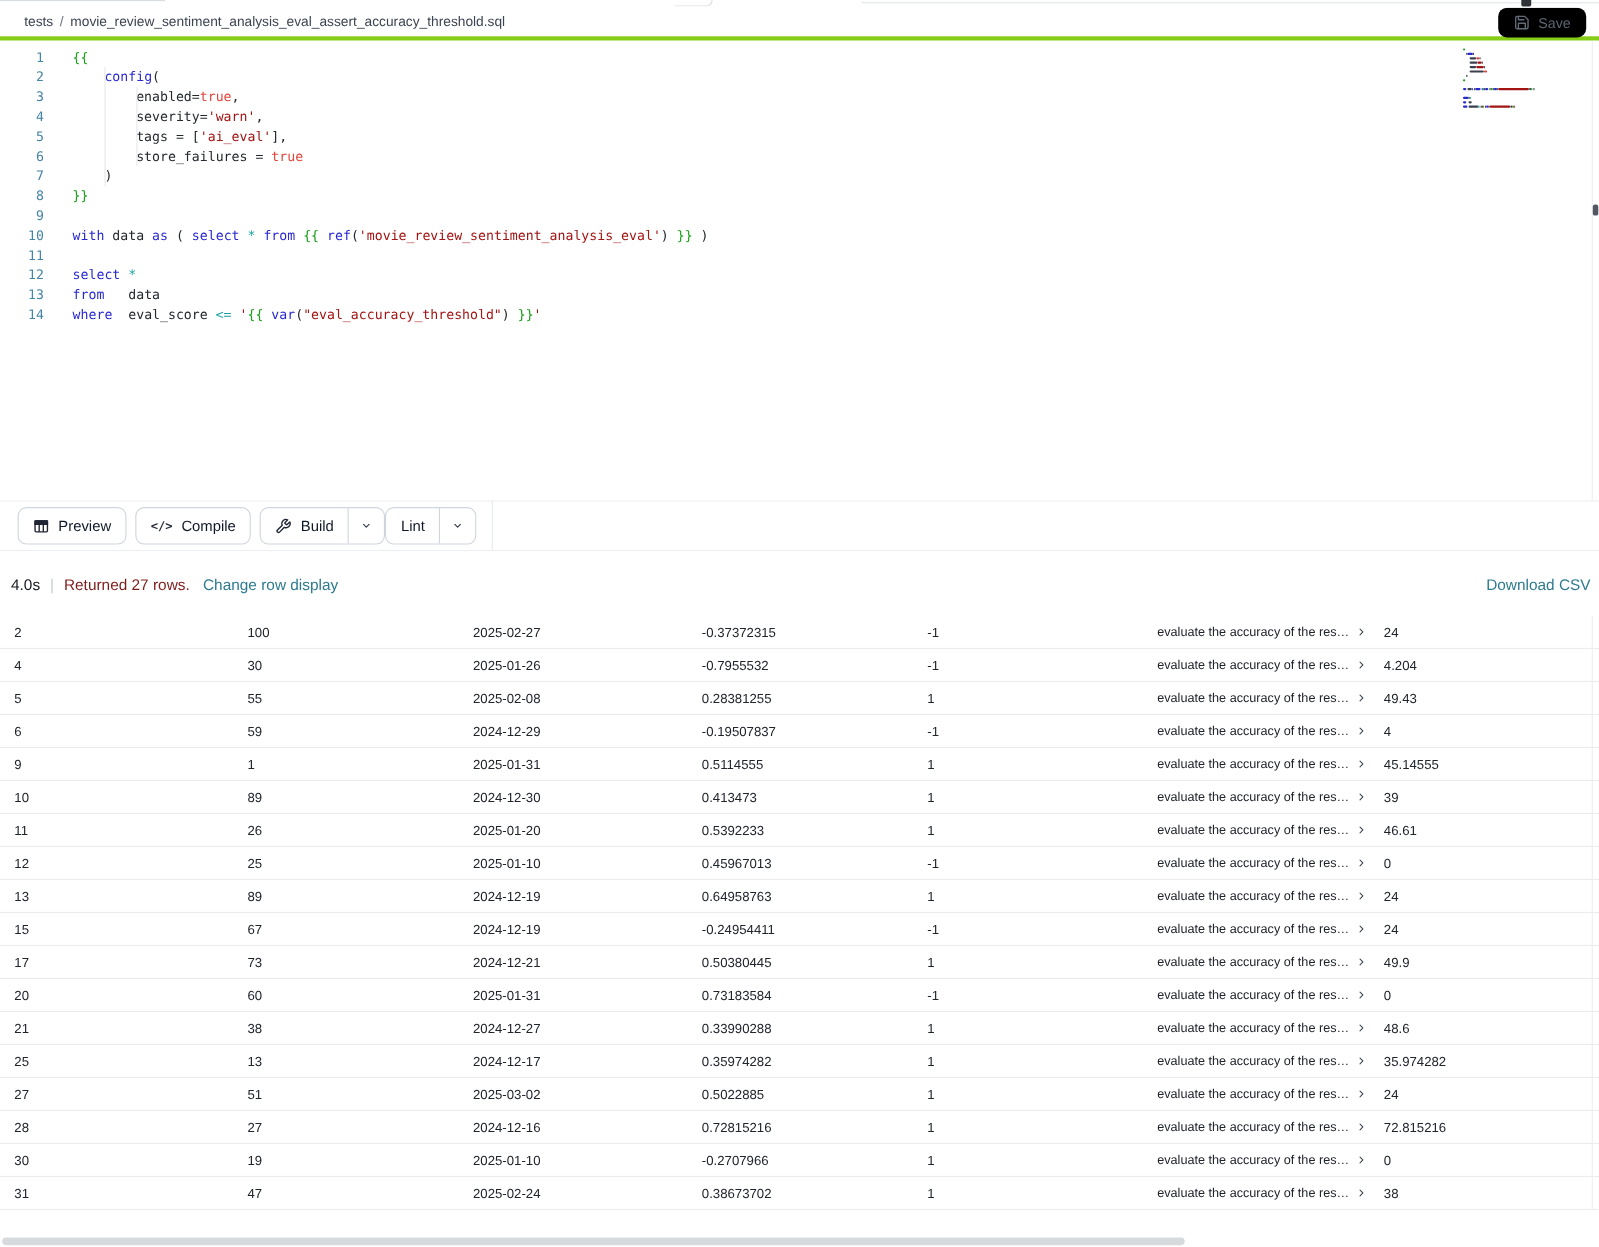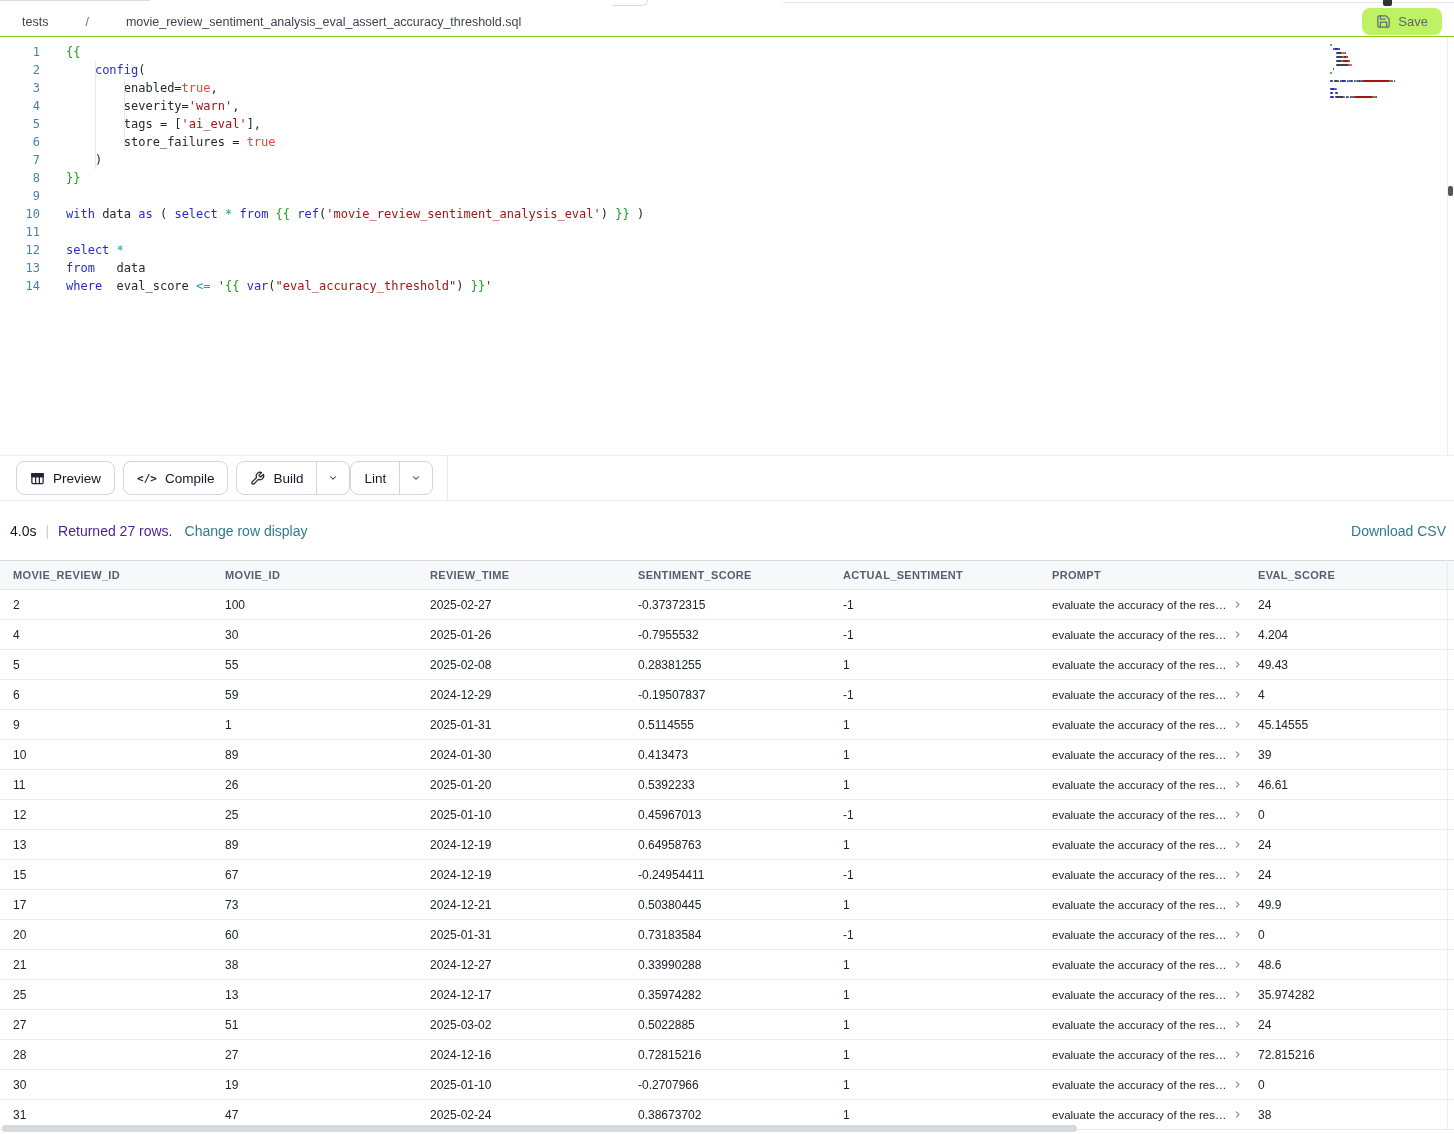--- a/index.html
+++ b/index.html
@@ -11,25 +11,25 @@
   
   .top-strip { position:relative; height:7px; background:#fff; }
   .ts-left-line { position:absolute; top:0; left:0; width:150px; height:1px; background:#d8dbe0; }
   .ts-tab-edge { position:absolute; top:-1px; left:613px; width:35px; height:7px;
     border-right:1px solid #d8dbe0; border-bottom:1px solid #d8dbe0; border-bottom-right-radius:6px; }
   .ts-line { position:absolute; top:2px; left:783px; right:0; height:1px; background:#e2e5e9; }
   .ts-dark { position:absolute; top:0; left:1383px; width:9px; height:6px; background:#2f3237; border-radius:0 0 2px 2px; }
 
   
   .crumb-bar { display:flex; align-items:center; height:30px; padding:0 12px 0 22px;
-    border-bottom:1px solid #84cc16;gap:31px; }
+    border-bottom:4px solid #84cc16; }
   .crumb { font-size:12.5px; color:#3d4452; }
   .crumb-sep { margin:0 6px; color:#6b7280; font-size:12.5px; }
   .save-btn { margin-left:auto; display:flex; align-items:center; gap:7px;
-    background:#bef264; border:none; border-radius:8px; padding:6px 14px;
+    background:#000000; border:none; border-radius:8px; padding:6px 14px;
     font-family:inherit; font-size:13px; color:#5d6472; cursor:pointer; }
 
   
   .editor { position:relative; height:418px; background:#fff; padding-top:6px; }
   .code-row { position:relative; display:flex; height:18px; line-height:18px; white-space:pre;
     font-family:"DejaVu Sans Mono", monospace; font-size:12px; }
   .gutter-num { width:40px; flex-shrink:0; text-align:right; color:var(--c-num,#4585a5); }
   .line-content { padding-left:26px; color:#24292e; }
   .tok-kw   { color:var(--c-kw,#2929d0); }
   .tok-str  { color:var(--c-str,#a31515); }
@@ -65,21 +65,21 @@
   .tabs { display:flex; align-items:stretch; height:46px; margin-left:14px; gap:10px; }
   .tab { position:relative; display:flex; align-items:center; padding:0 12px;
     background:none; border:none; font-family:inherit; font-size:14px; color:#1d2433; cursor:pointer; }
   .tab.active { font-weight:500; }
   .tab.active::after { content:""; position:absolute; left:2px; right:2px; bottom:0; height:3px; background:#4a5162; }
 
   
   .status-row { display:flex; align-items:center; height:59px; padding:0 8px 0 10px; font-size:14px; }
   .status-time { color:#14171f; }
   .status-sep { margin:0 9px; color:#c6cad1; }
-  .status-msg { color:#4c1d95; }
+  .status-msg { color:#7f1d1d; }
   .link { color:var(--c-link,#2e7b8f); cursor:pointer; text-decoration:none; font-size:14px; }
   .change-link { margin-left:12px; }
   .download-link { margin-left:auto; }
 
   
   .results-table { position:relative; }
   .t-head, .t-row { display:grid; grid-template-columns:212px 205px 208px 205px 209px 206px 1fr;
     align-items:center; }
   .t-head { height:30px; background:#f7f8fa; border-top:1px solid #d6d9de; border-bottom:1px solid #e3e6ea; }
   .t-head .h-cell { padding-left:13px; font-size:11px; font-weight:bold; color:#565f6d; letter-spacing:.03em; white-space:nowrap; }
@@ -276,29 +276,20 @@
 
   <div class="status-row">
     <span class="status-time">4.0s</span>
     <span class="status-sep">|</span>
     <span class="status-msg">Returned 27 rows.</span>
     <a class="link change-link">Change row display</a>
     <a class="link download-link">Download CSV</a>
   </div>
 
   <div class="results-table">
-    <div class="t-head" id="table-head">
-        <div class="h-cell">MOVIE_REVIEW_ID</div>
-        <div class="h-cell">MOVIE_ID</div>
-        <div class="h-cell">REVIEW_TIME</div>
-        <div class="h-cell">SENTIMENT_SCORE</div>
-        <div class="h-cell">ACTUAL_SENTIMENT</div>
-        <div class="h-cell">PROMPT</div>
-        <div class="h-cell">EVAL_SCORE</div>
-      </div>
     <div id="table-body">
         <div class="t-row">
           <div class="t-cell">2</div>
           <div class="t-cell">100</div>
           <div class="t-cell">2025-02-27</div>
           <div class="t-cell">-0.37372315</div>
           <div class="t-cell">-1</div>
           <div class="t-cell prompt-cell">
             <span class="prompt-text">evaluate the accuracy of the res…</span>
   <span class="expand-chev">
@@ -369,21 +360,21 @@
     <svg width="9" height="9" viewBox="0 0 24 24" fill="none" stroke="#39404e" stroke-width="2.5" stroke-linecap="round" stroke-linejoin="round">
                 <polyline points="9 5 16 12 9 19"></polyline>
               </svg>
   </span>
 </div>
           <div class="t-cell">45.14555</div>
         </div>
         <div class="t-row">
           <div class="t-cell">10</div>
           <div class="t-cell">89</div>
-          <div class="t-cell">2024-01-30</div>
+          <div class="t-cell">2024-12-30</div>
           <div class="t-cell">0.413473</div>
           <div class="t-cell">1</div>
           <div class="t-cell prompt-cell">
             <span class="prompt-text">evaluate the accuracy of the res…</span>
   <span class="expand-chev">
     <svg width="9" height="9" viewBox="0 0 24 24" fill="none" stroke="#39404e" stroke-width="2.5" stroke-linecap="round" stroke-linejoin="round">
                 <polyline points="9 5 16 12 9 19"></polyline>
               </svg>
   </span>
 </div>

